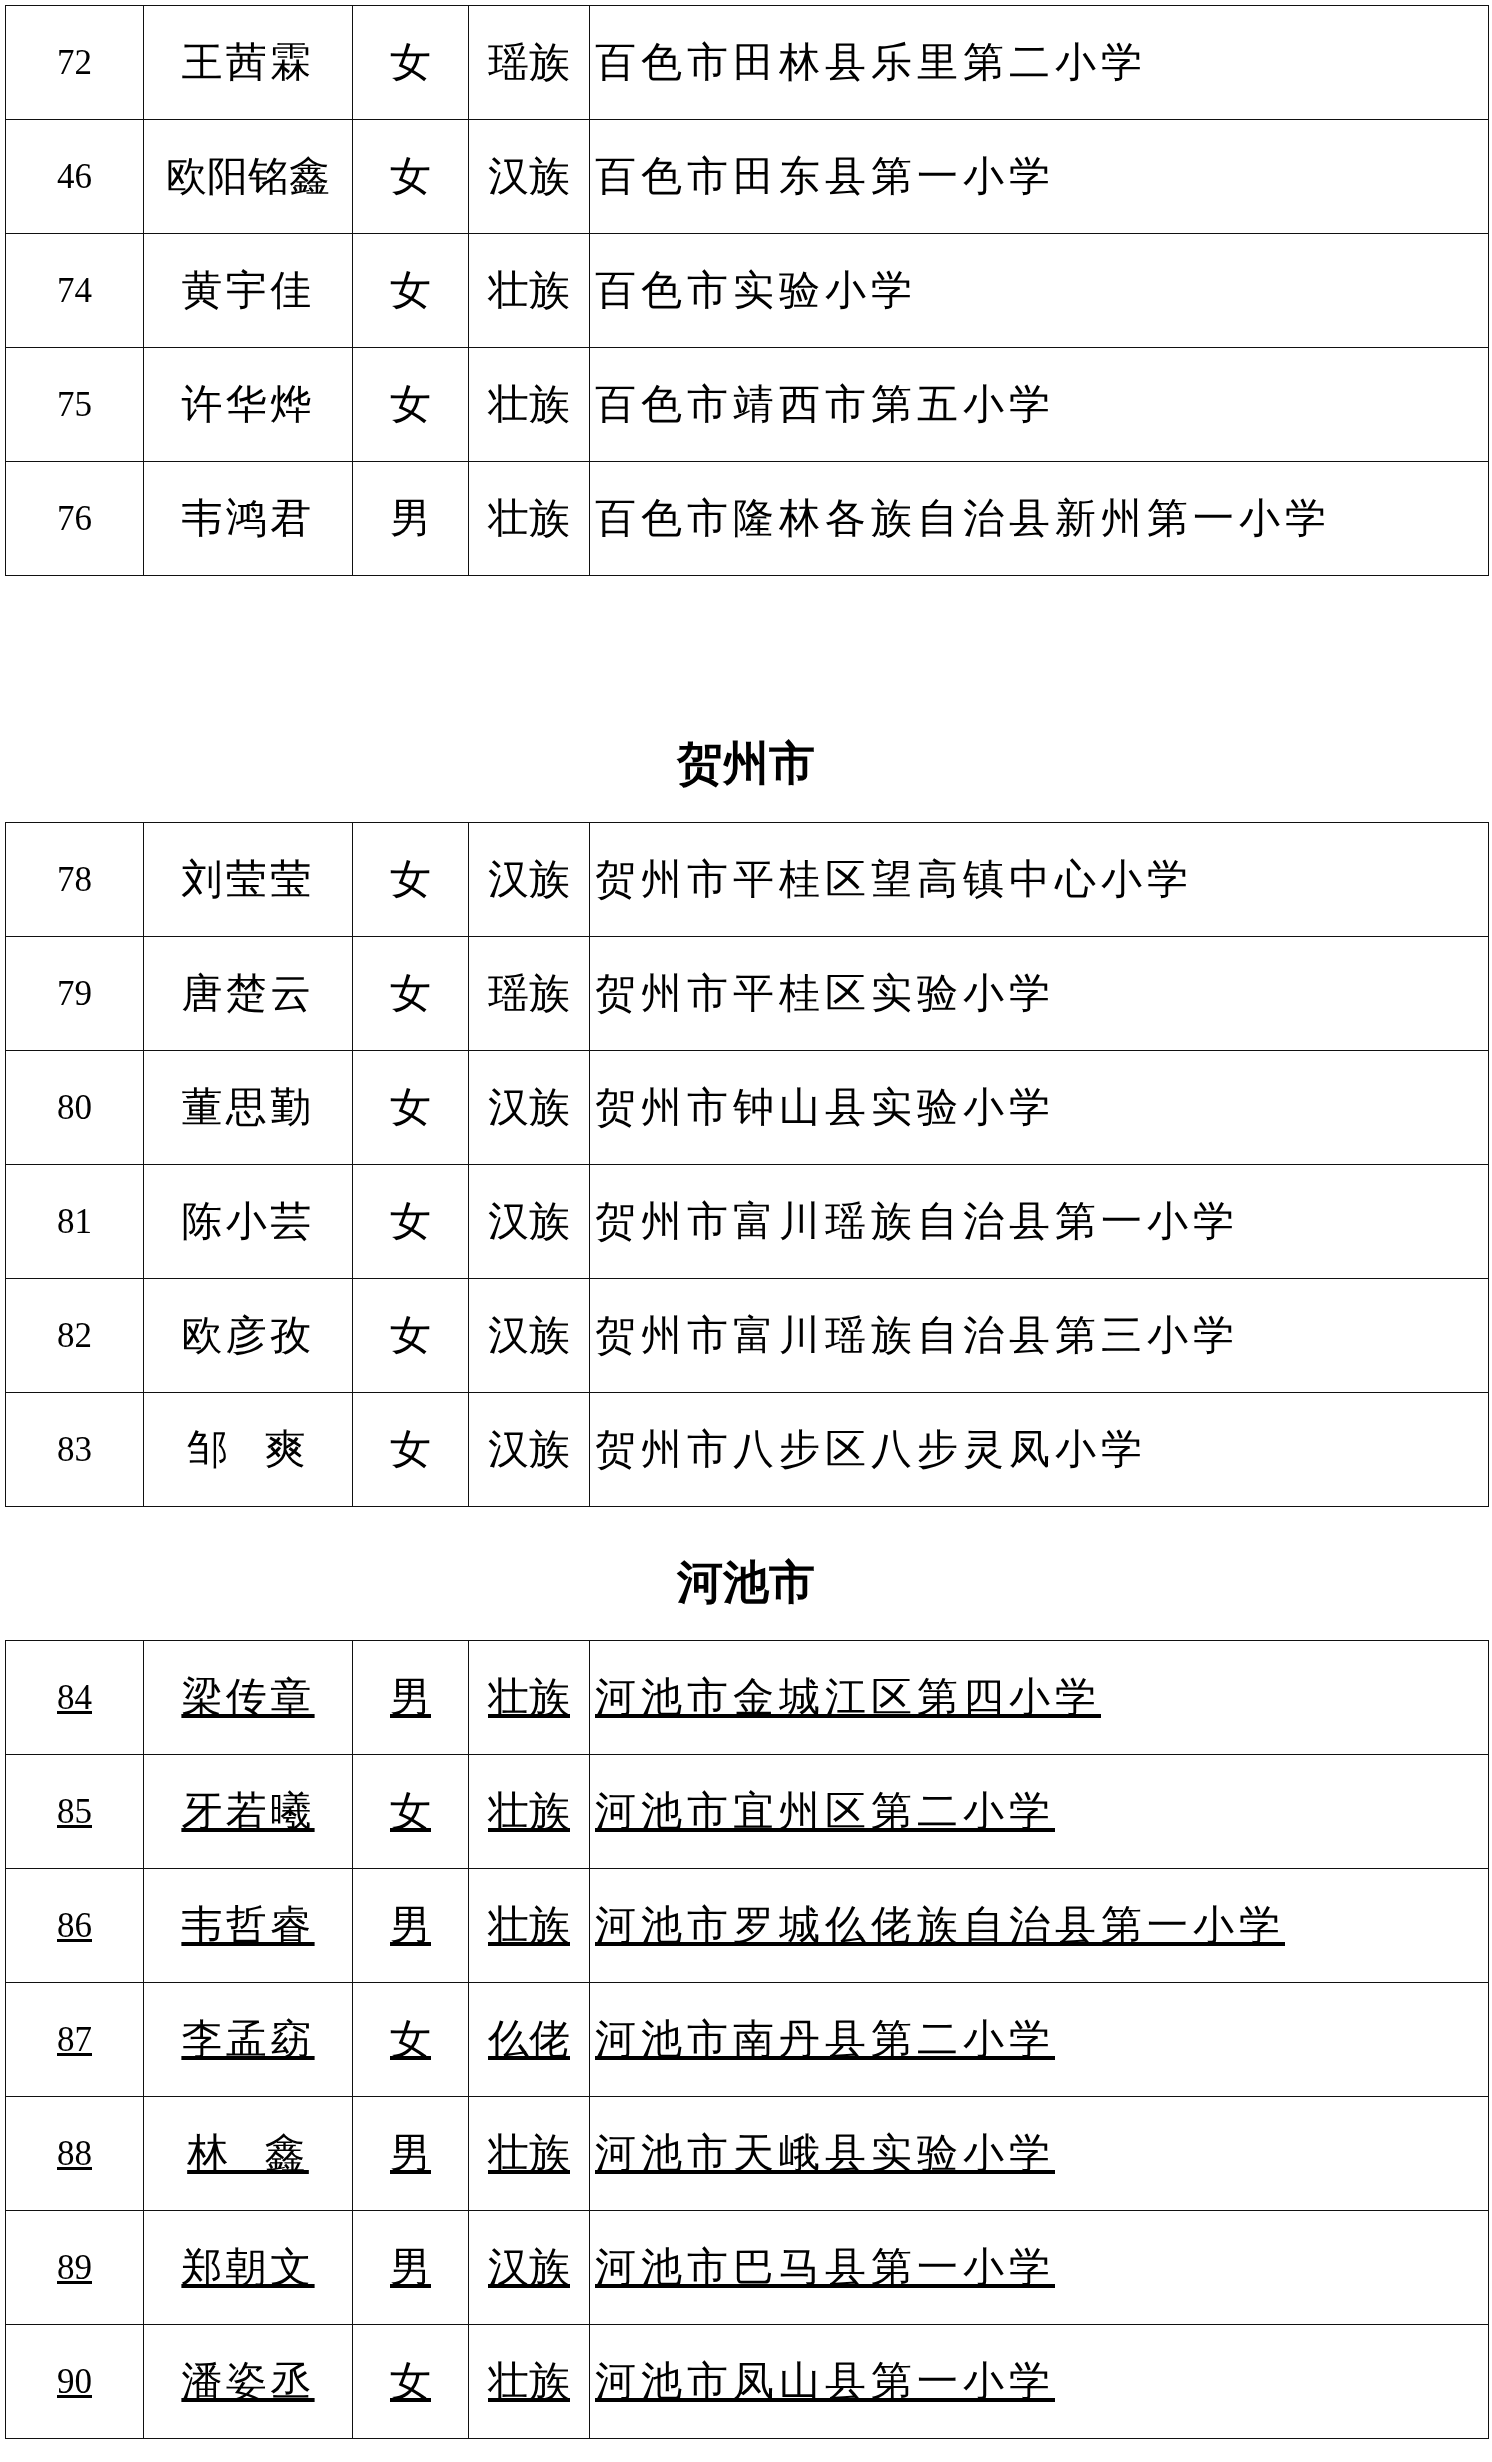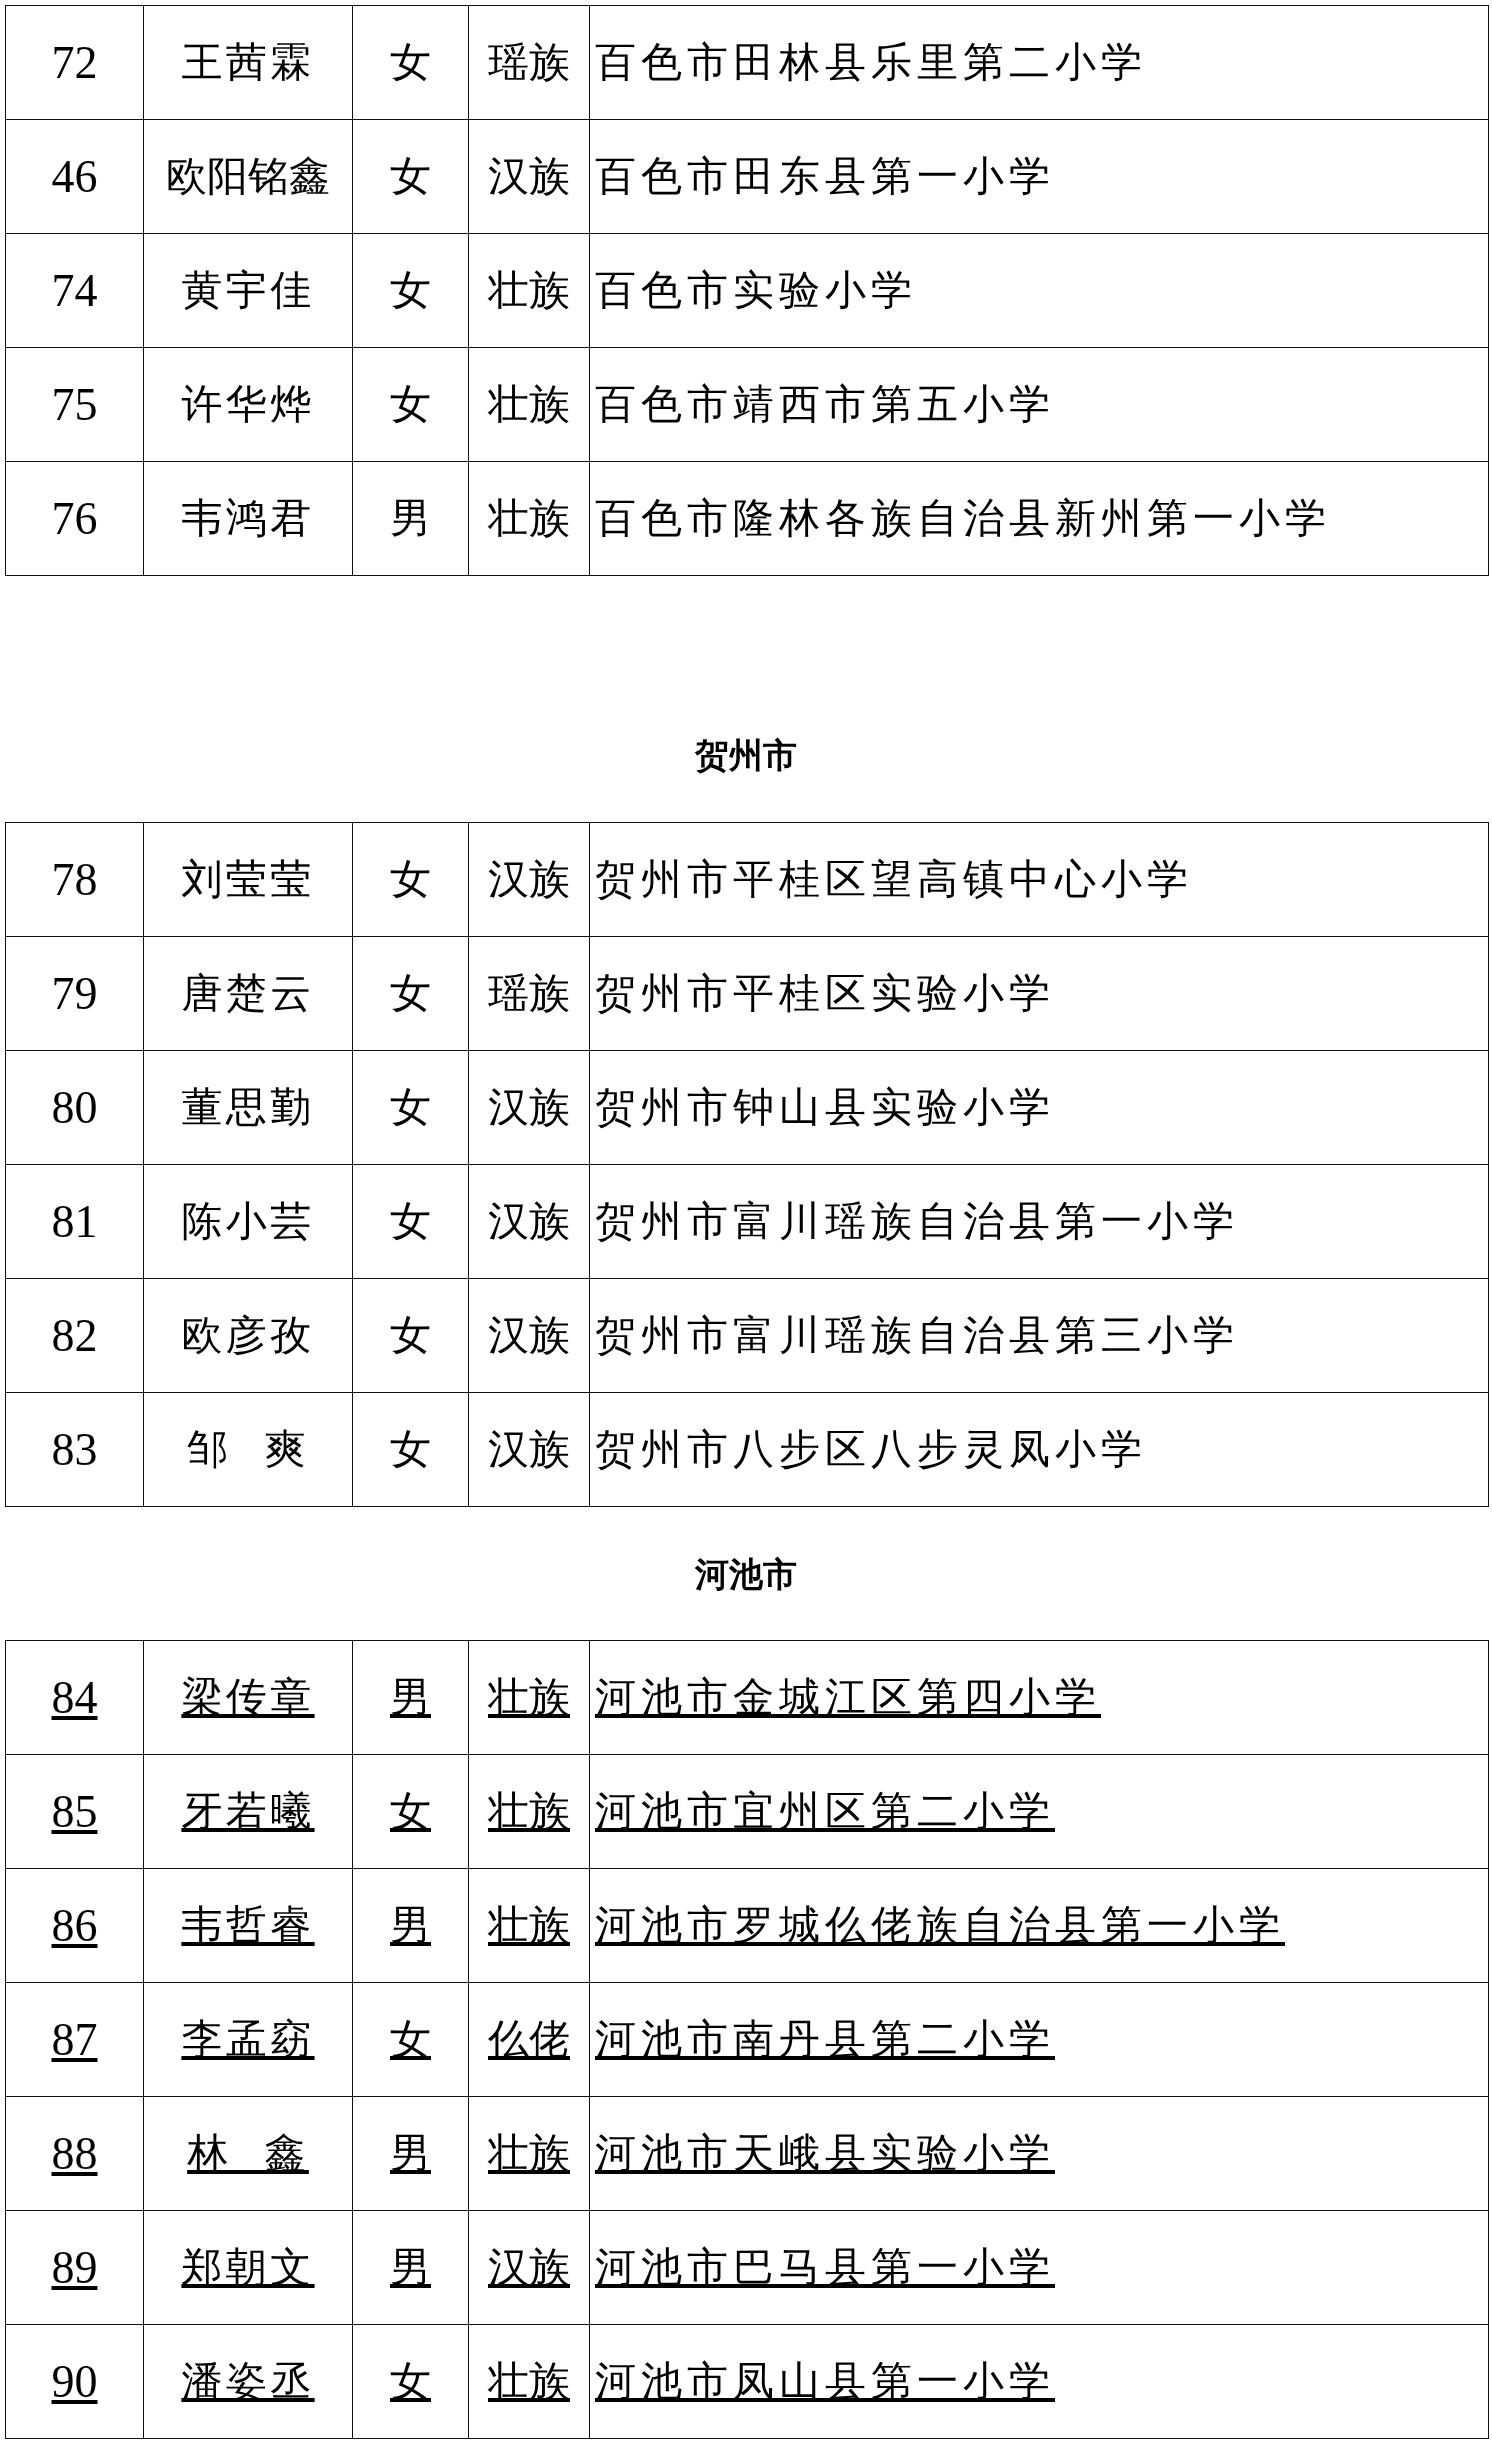--- a/index.html
+++ b/index.html
@@ -1,25 +1,25 @@
 <!DOCTYPE html>
 <html style="font-size:13.5px"><head>
 <meta charset="utf-8">
 <style>
   html, body { margin: 0; padding: 0; background: #ffffff; }
   body { width: 1492px; height: 2462px; position: relative; overflow: hidden;
          font-family: "DejaVu Serif", "Liberation Serif", serif; color: #000; }
   .tbl { position: absolute; left: 5px; width: 1482px; border-collapse: collapse; table-layout: fixed; }
   .tbl td { border: 1.7px solid #111; height: 113px; padding: 0; font-size: 41px; vertical-align: middle; }
-  .tbl td.num { text-align: center; font-family: "Liberation Serif", "DejaVu Serif", serif; font-size: 46px; }
+  .tbl td.num { text-align: center; font-family: "Liberation Serif", "DejaVu Serif", serif; font-size: 35px; }
   .tbl td.name, .tbl td.sex, .tbl td.eth { text-align: center; }
   .tbl td.school { text-align: left; padding-left: 5px; letter-spacing: 5px; }
   .tbl td.name { letter-spacing: 3.4px; white-space: pre; }
   .heading { position: absolute; left: 0; width: 1492px; text-align: center;
-             font-family: "DejaVu Sans", "Liberation Sans", sans-serif; font-weight: bold; font-size: 34px; }
+             font-family: "DejaVu Sans", "Liberation Sans", sans-serif; font-weight: bold; font-size: 46px; }
   col.c1 { width: 138px; } col.c2 { width: 209px; } col.c3 { width: 116px; }
   col.c4 { width: 121px; } col.c5 { width: 899px; }
 </style>
 </head>
 <body>
 
 <table class="tbl" style="top:5px;">
   <colgroup>
       <col class="c1">
       <col class="c2">

